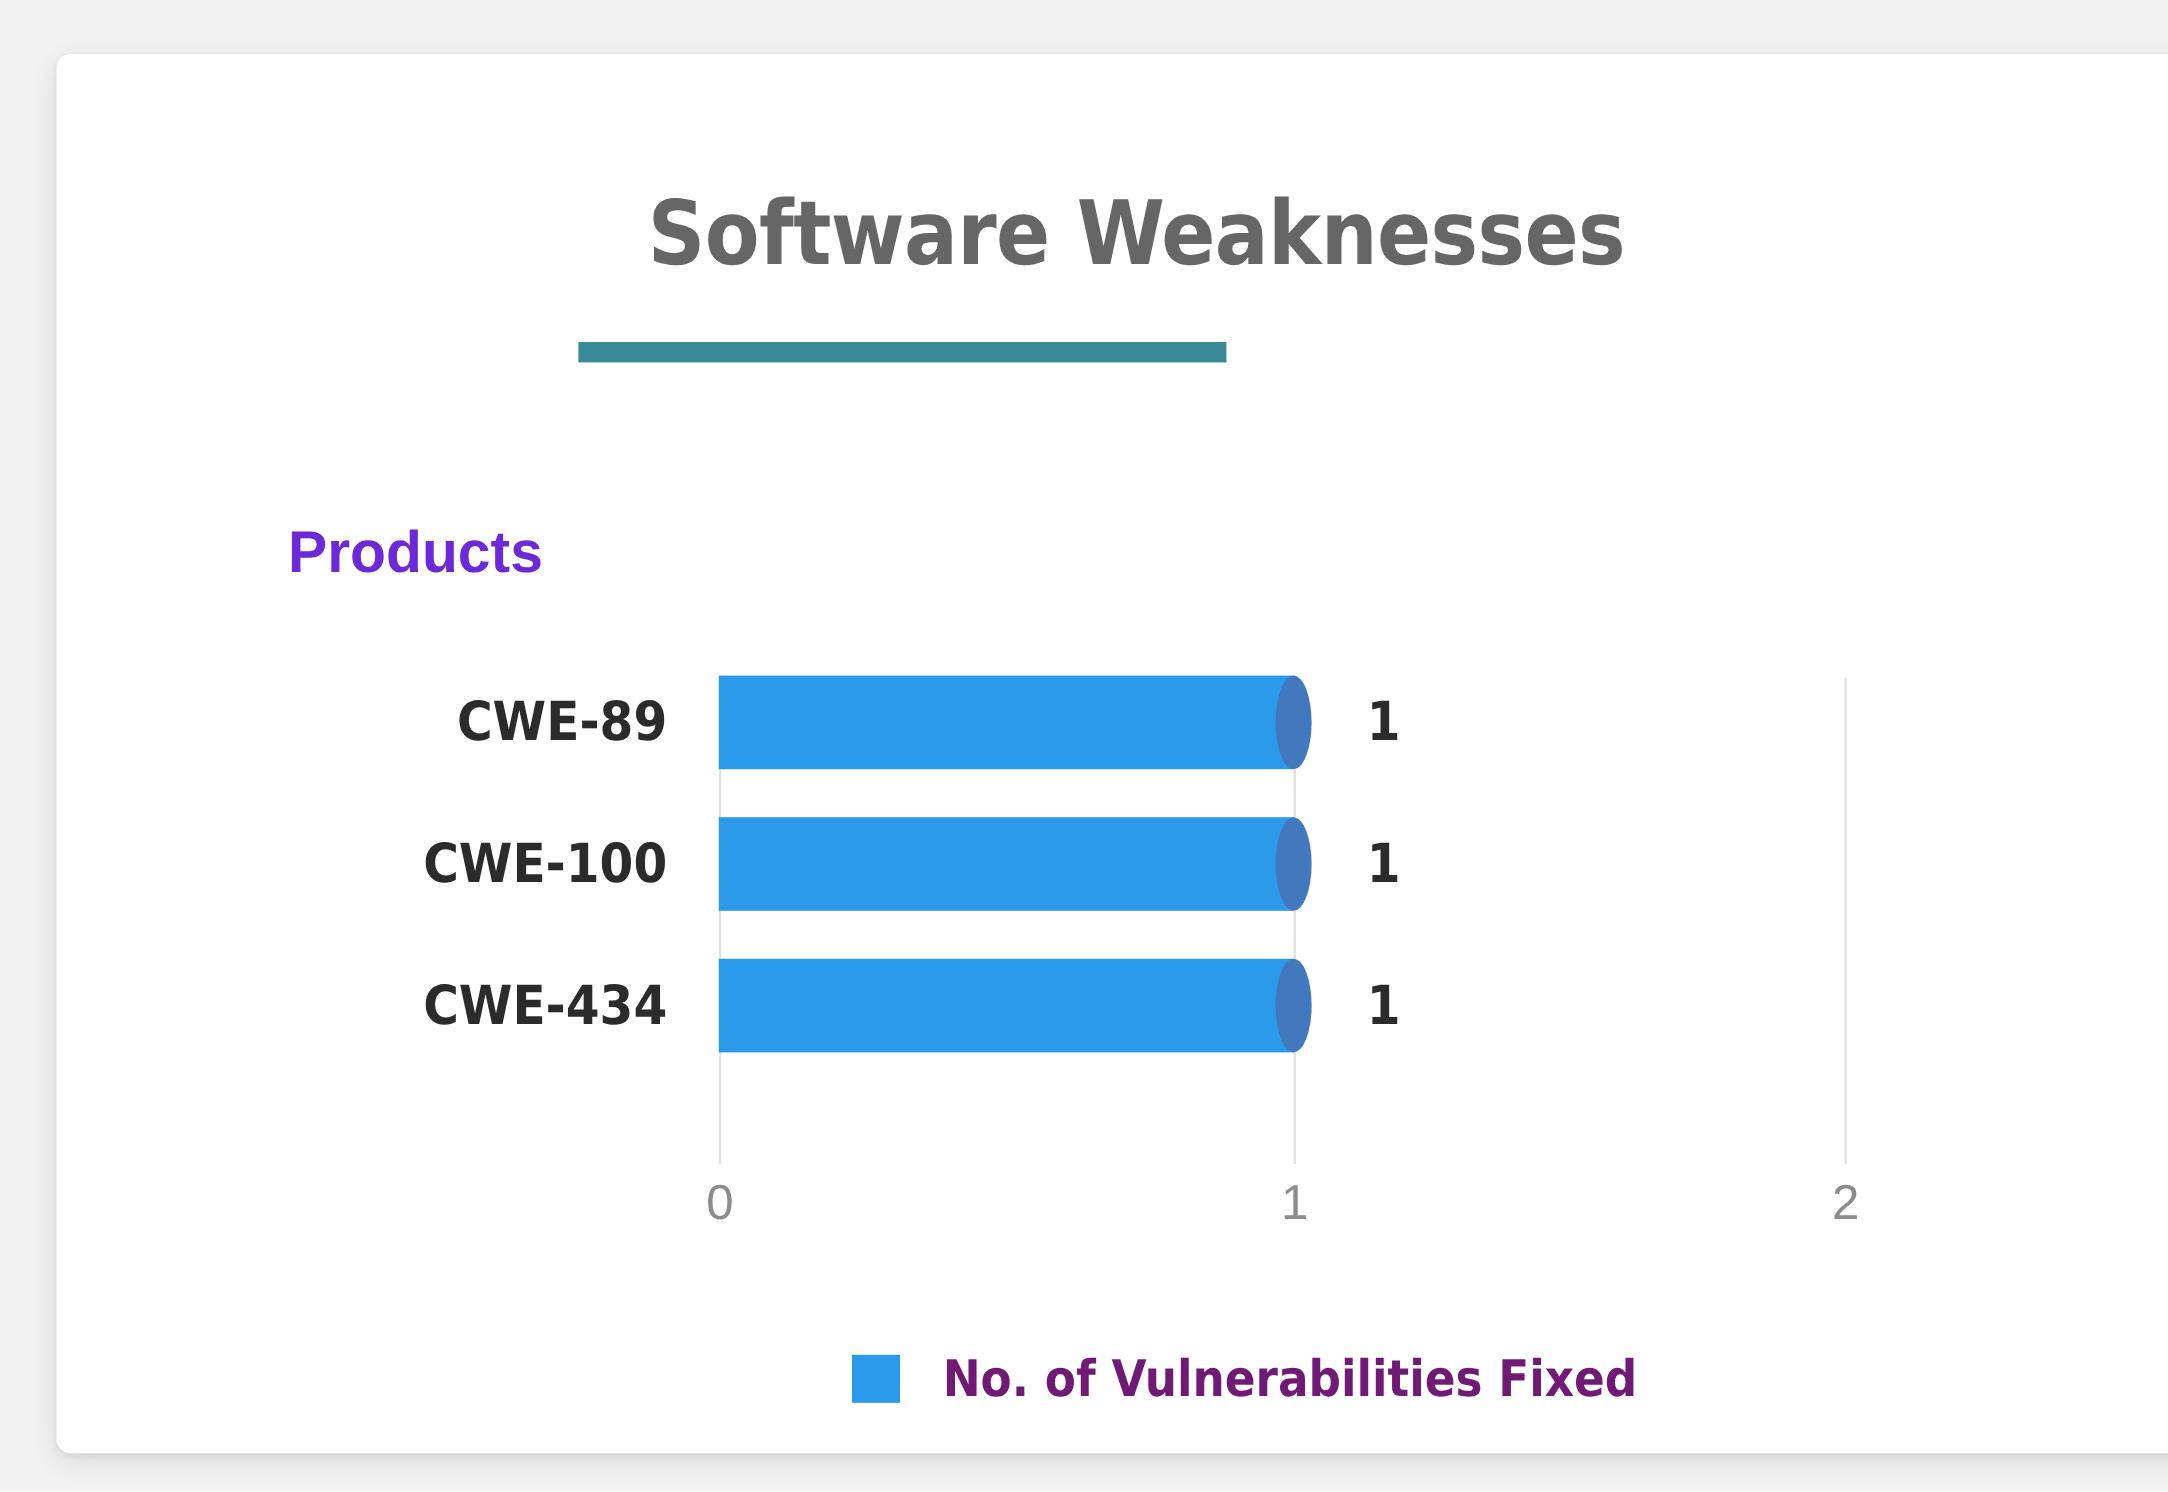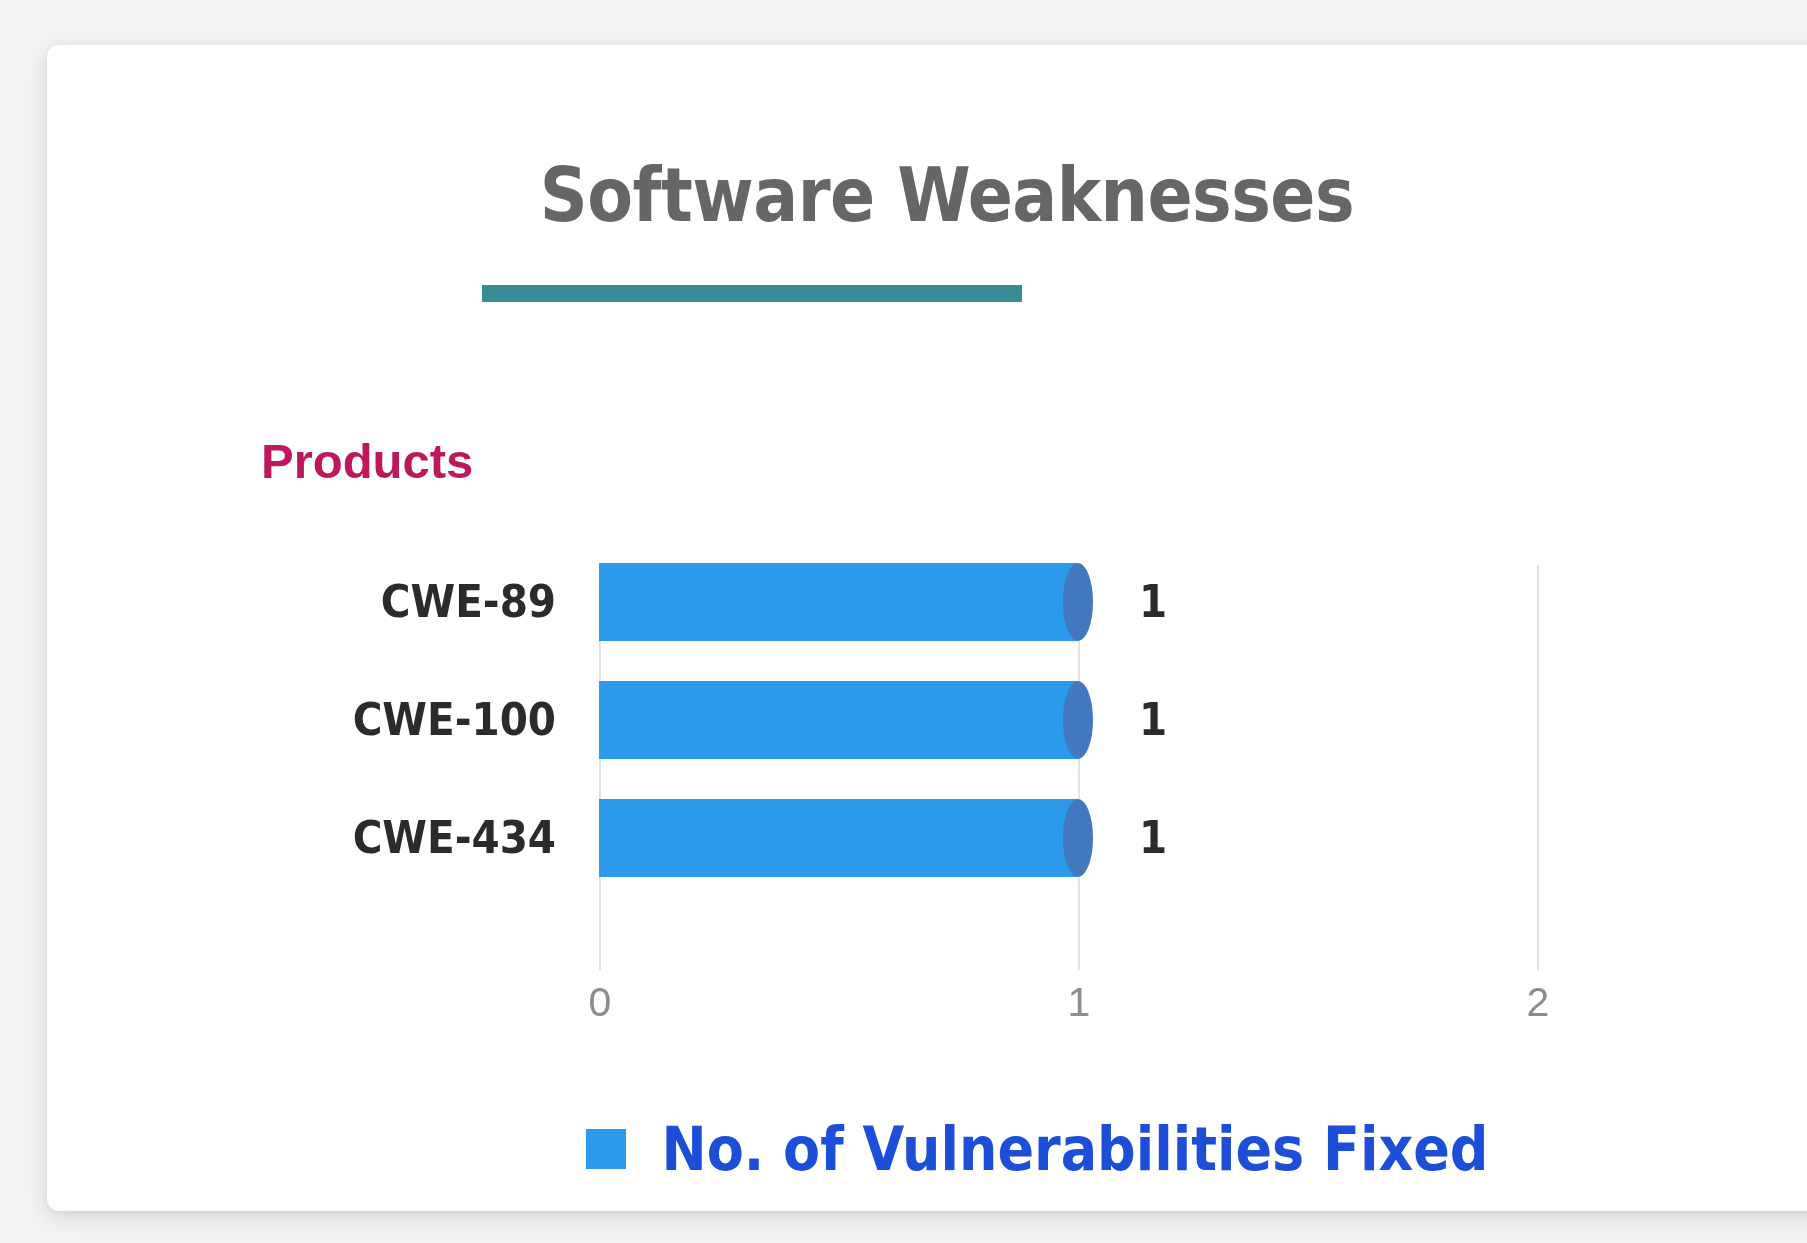--- a/index.html
+++ b/index.html
@@ -48,27 +48,27 @@
     left: 435px;
     top: 240px;
     width: 540px;
     height: 17px;
     background: #3a8b98;
   }
 
   
   .group-label {
     position: absolute;
-    left: 214px;
+    left: 193px;
     top: 388px;
     font-family: "Liberation Sans", sans-serif;
     font-weight: bold;
     font-size: 49px;
     line-height: 56px;
-    color: #be185d;
+    color: #6d28d9;
     white-space: nowrap;
   }
 
   
   .plot {
     position: absolute;
     left: 0;
     top: 0;
     width: 100%;
     height: 100%;
@@ -160,23 +160,23 @@
     width: 40px;
     height: 40px;
     background: #2b9aeb;
     flex: none;
   }
   .legend-text {
     margin-left: 36px;
     font-family: "DejaVu Sans Condensed", "Liberation Sans Narrow", "Liberation Sans", sans-serif;
     font-stretch: condensed;
     font-weight: bold;
-    font-size: 60px;
+    font-size: 42px;
     line-height: 52px;
-    color: #1d4ed8;
+    color: #701a75;
     white-space: nowrap;
   }
 </style>
 </head>
 <body>
 
 <div class="card">
 
   <div class="chart-title">Software Weaknesses</div>
   <div class="title-rule"></div>

